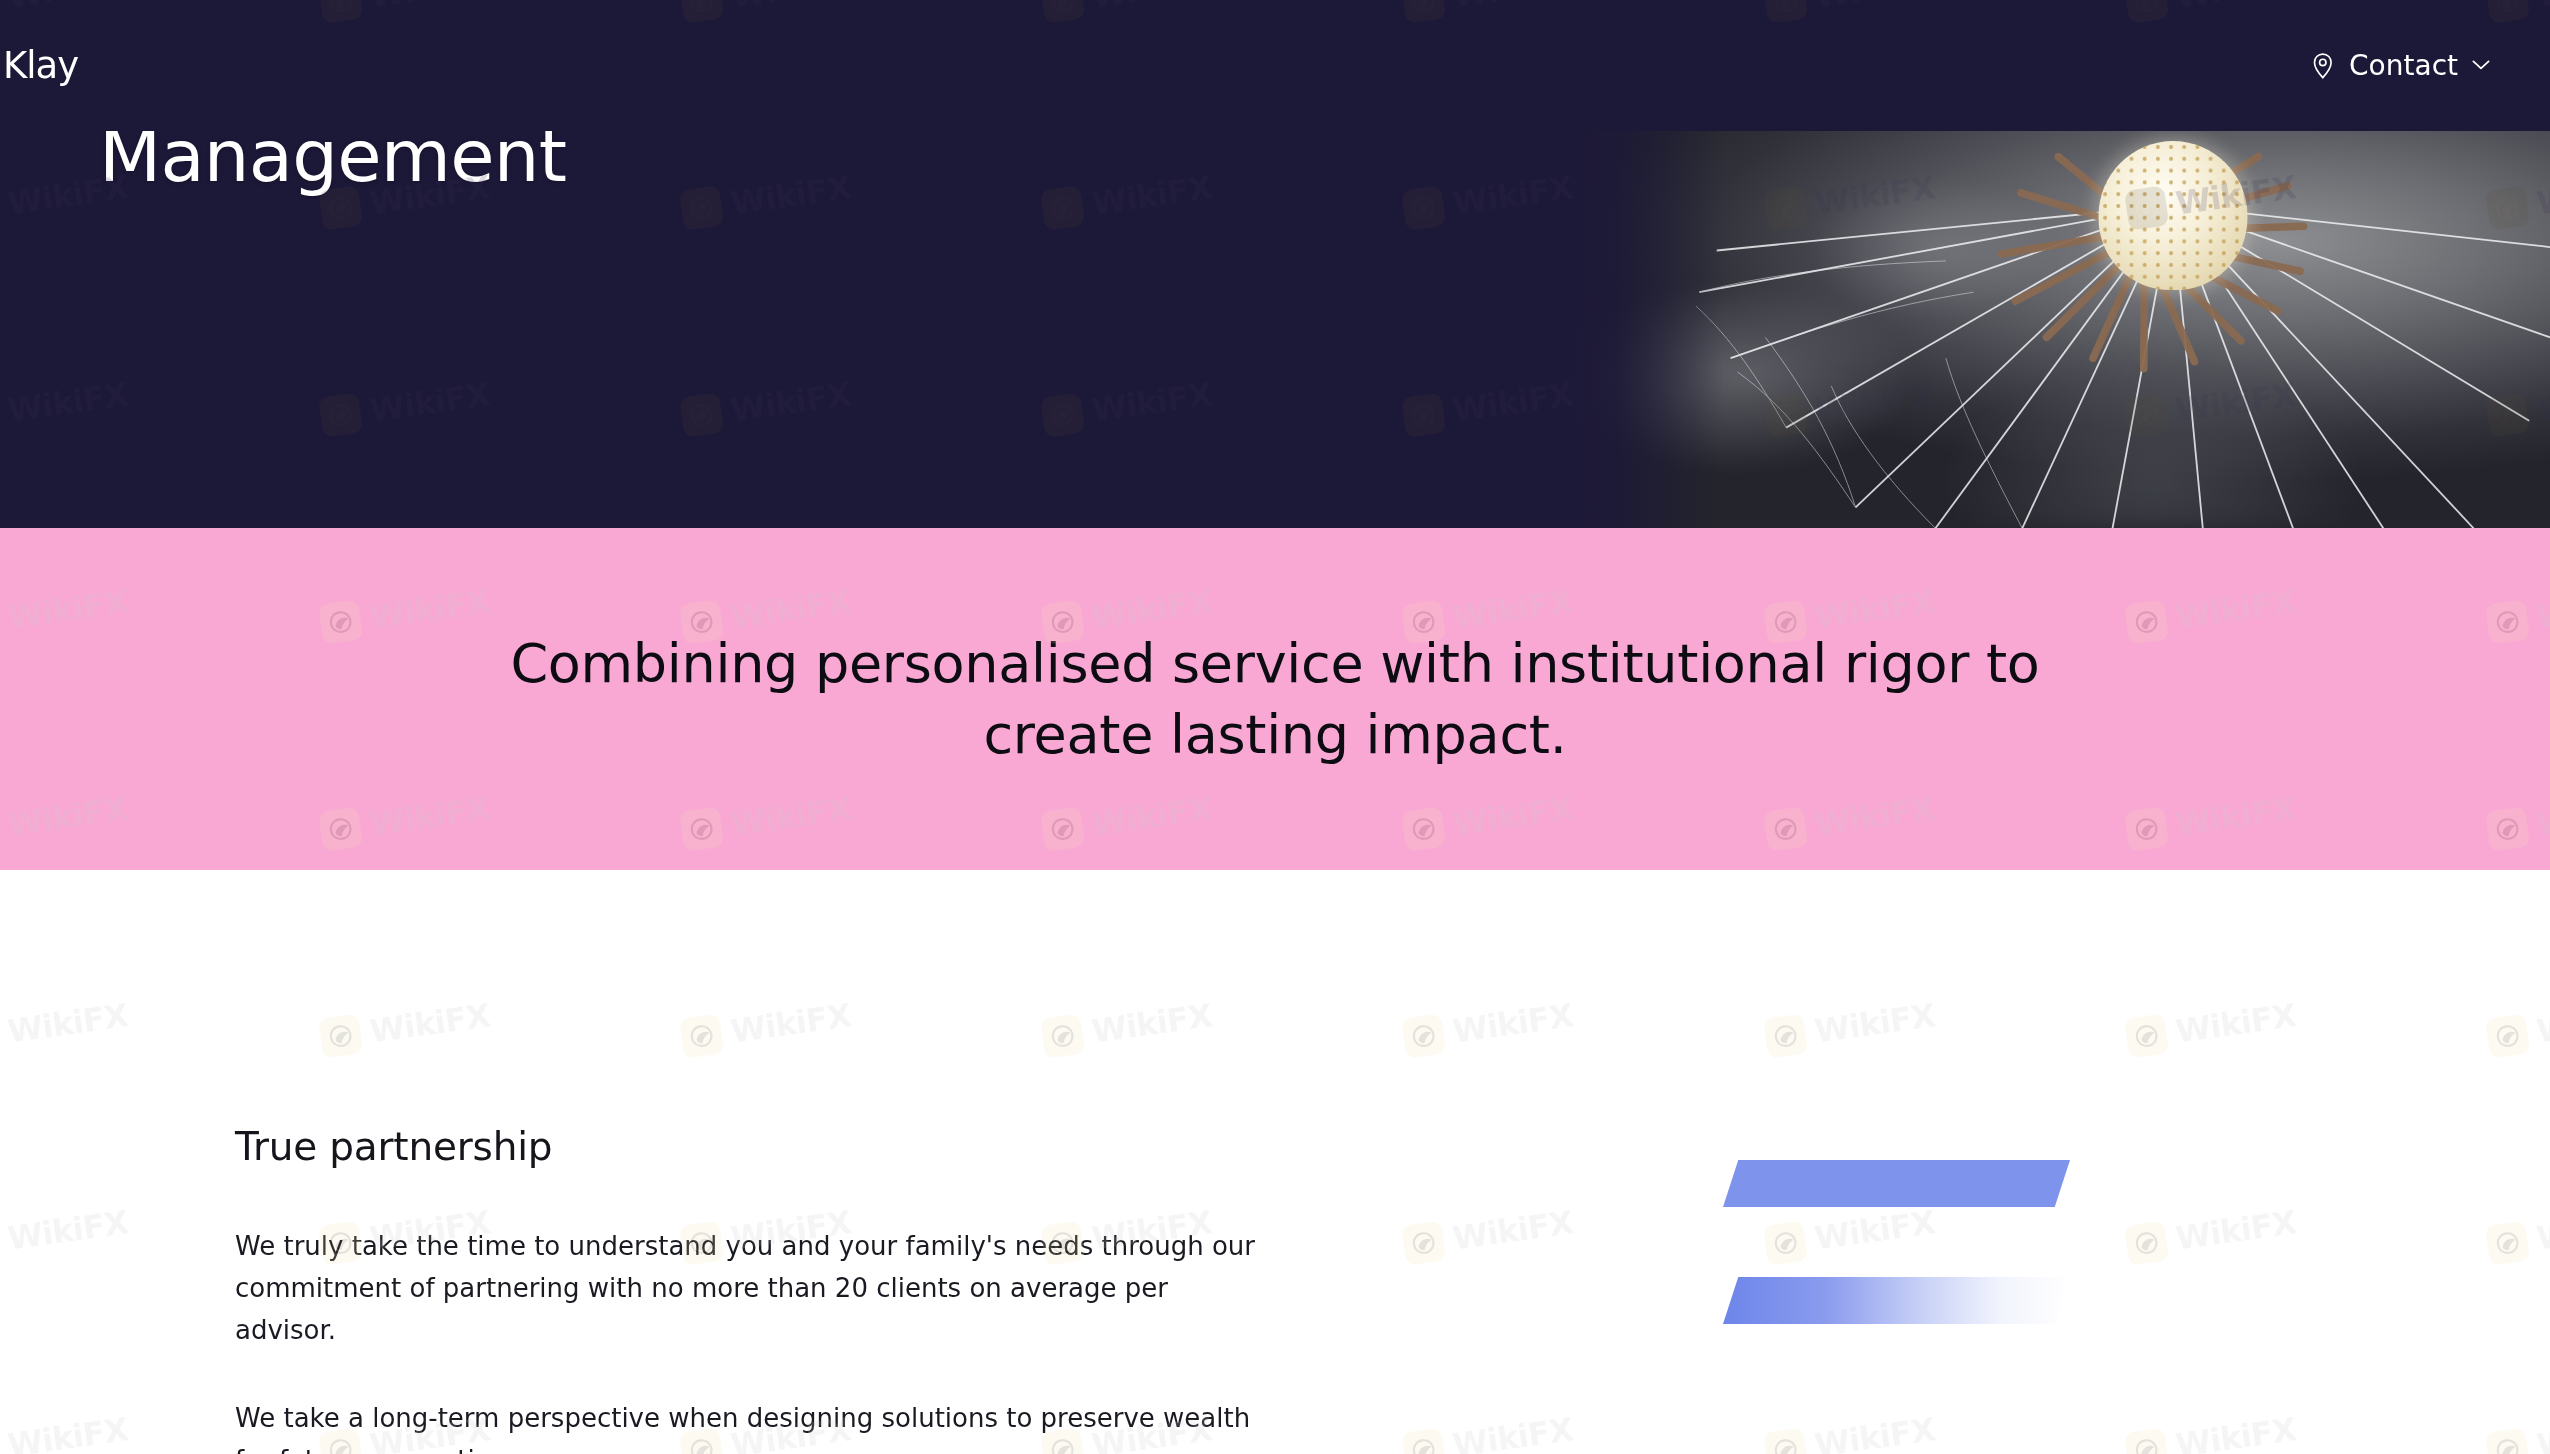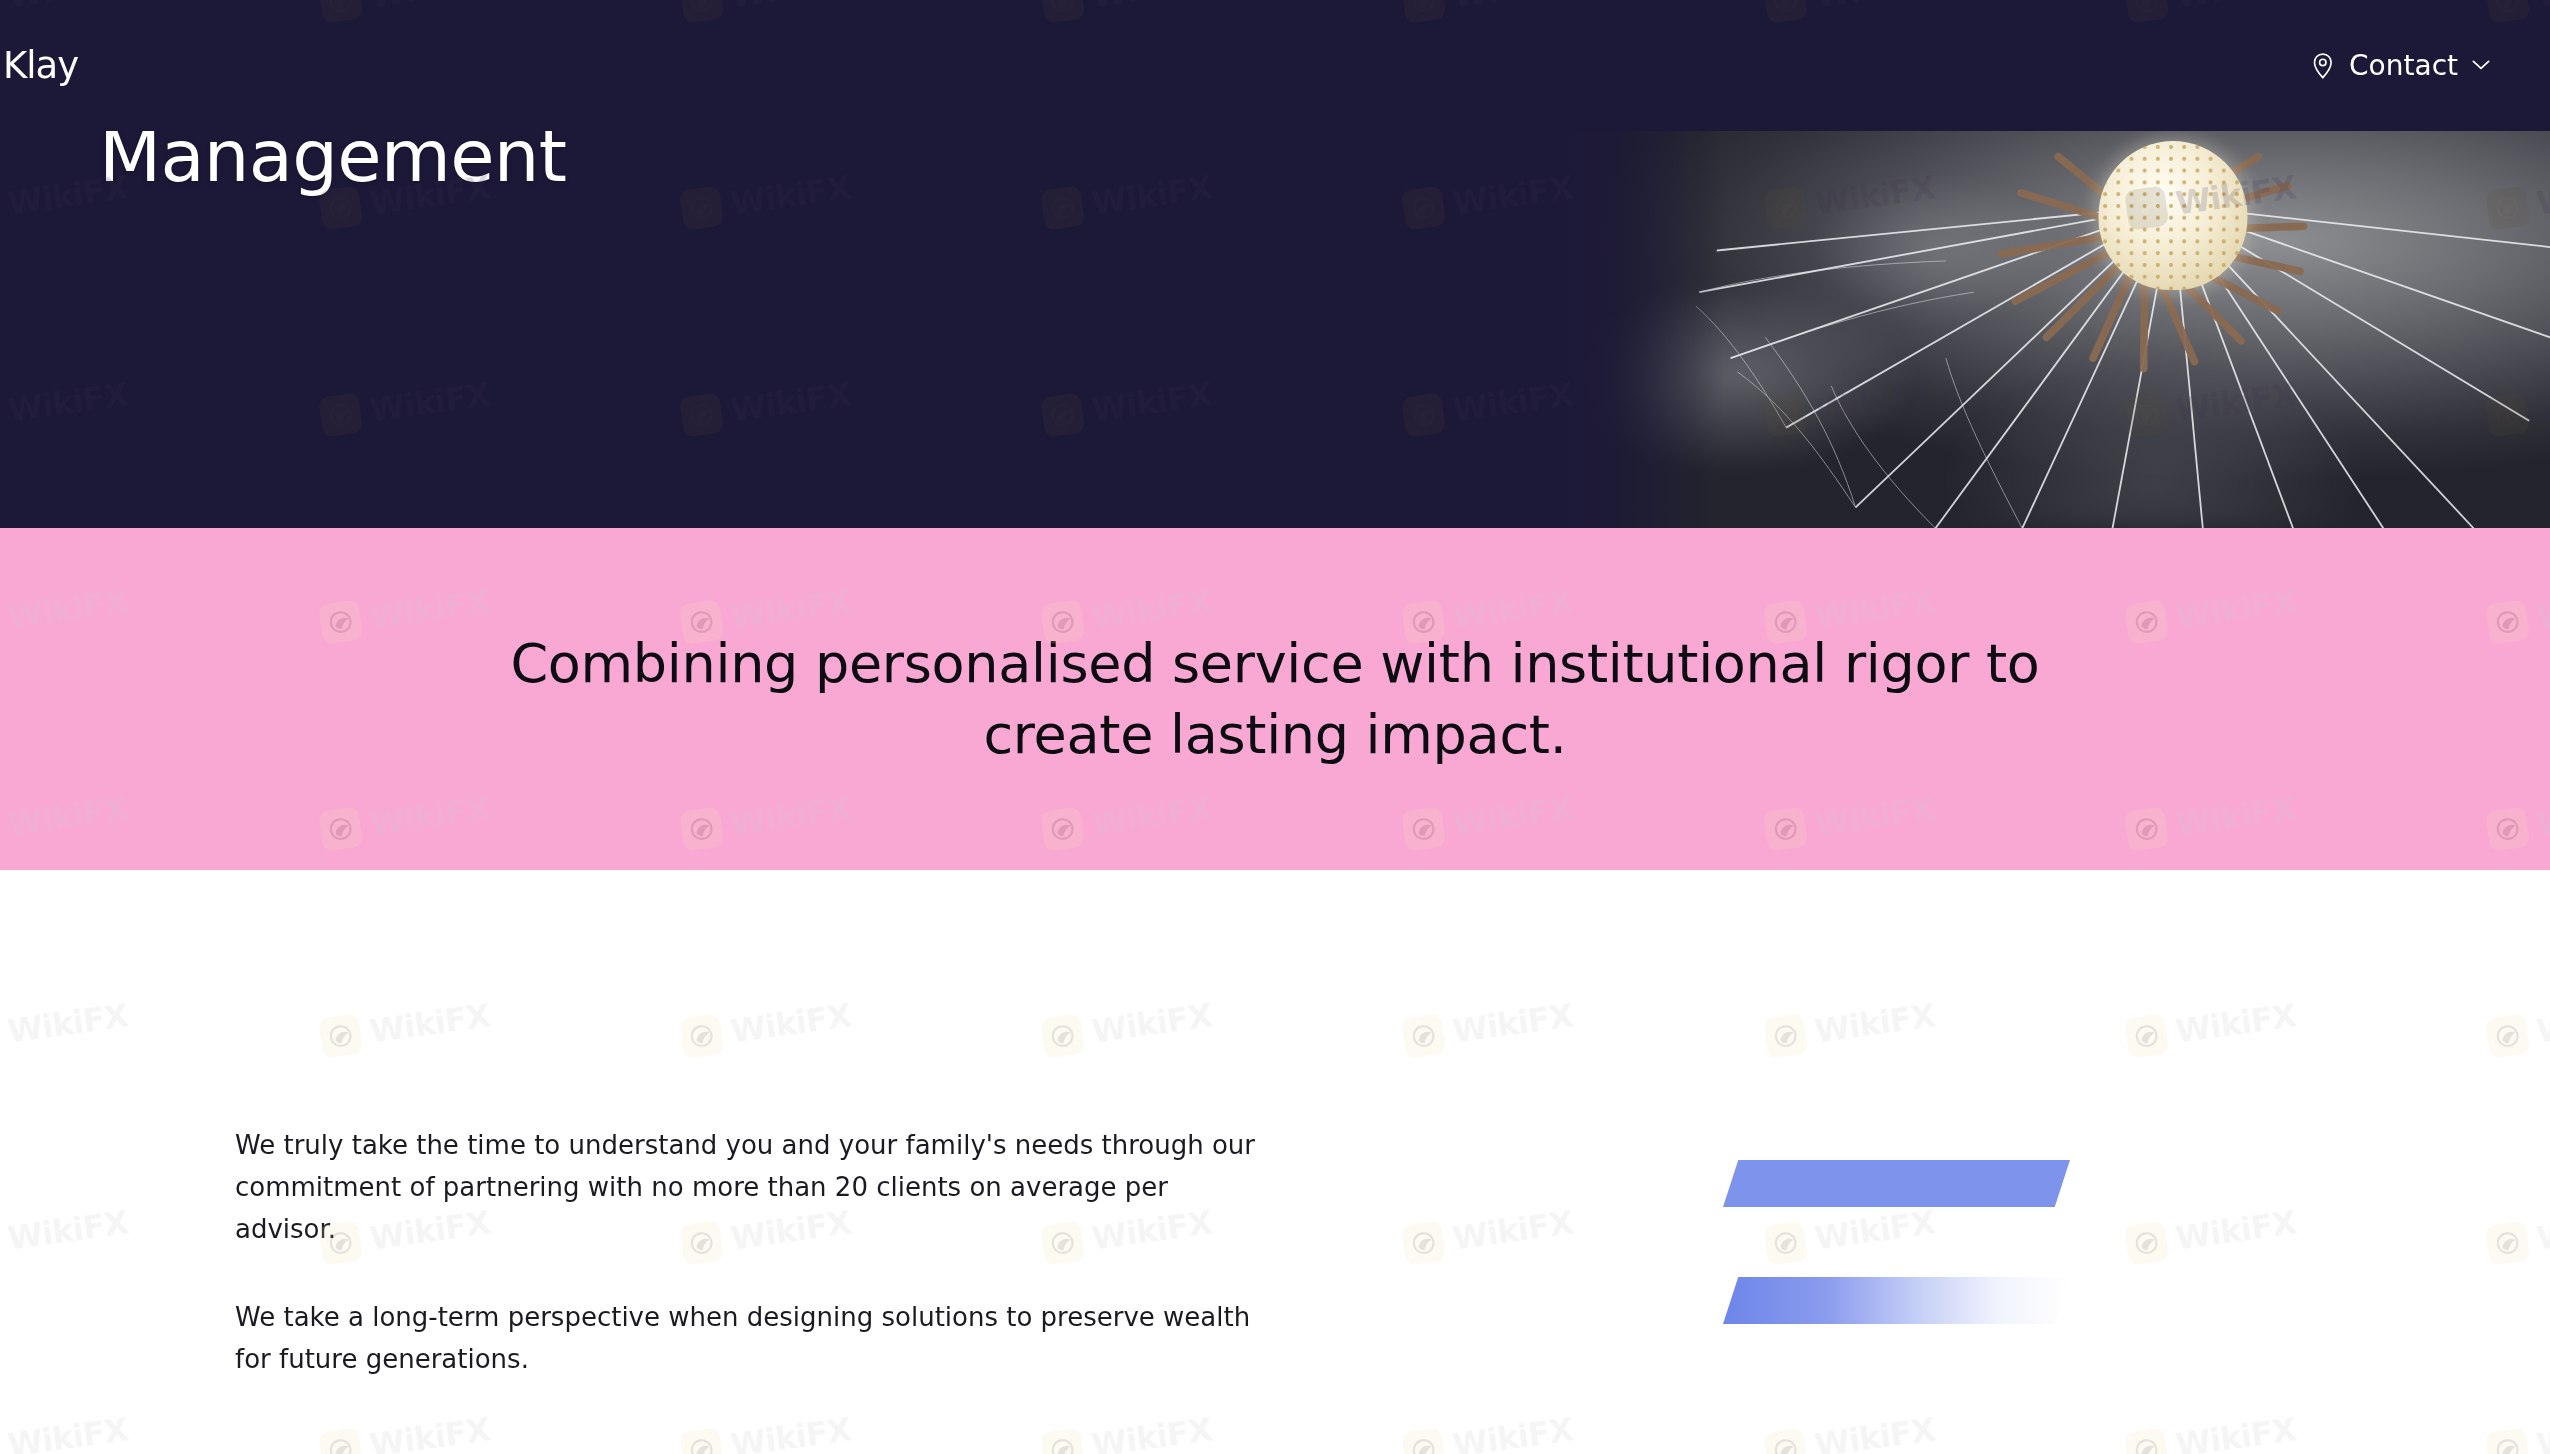--- a/index.html
+++ b/index.html
@@ -214,20 +214,21 @@
       </span>
     </div>
   </header>
 
   <section class="band">
     <p class="band-text">Combining personalised service with institutional rigor to create lasting impact.</p>
   </section>
 
   <section class="content">
     <div class="col-left">
+      <h2 class="sec-title">True partnership</h2>
       <p class="sec-p">We truly take the time to understand you and your family's needs through our commitment of partnering with no more than 20 clients on average per advisor.</p>
       <p class="sec-p">We take a long-term perspective when designing solutions to preserve wealth for future generations.</p>
     </div>
   </section>
 
   <div class="deco">
     <div class="para top"></div>
     <div class="para bottom"></div>
   </div>
 

